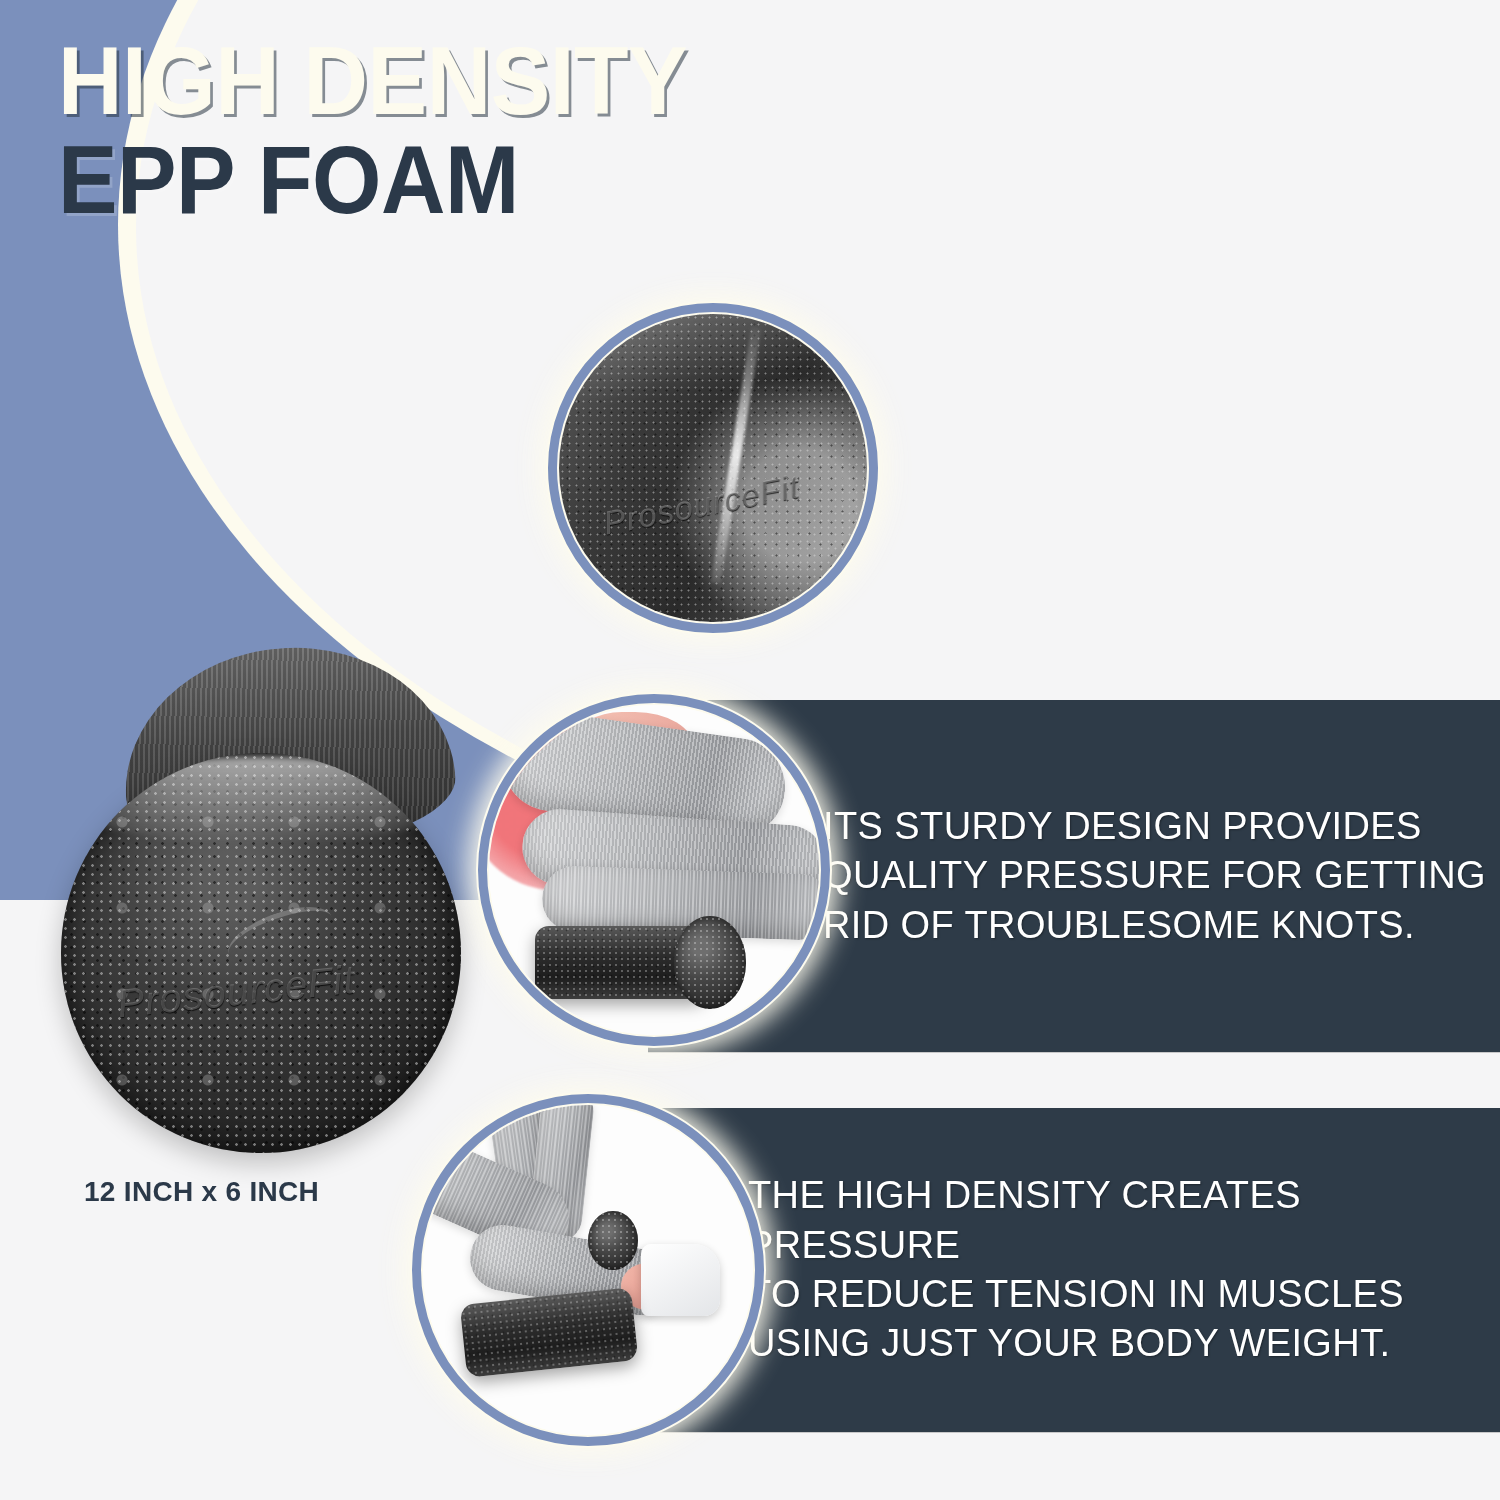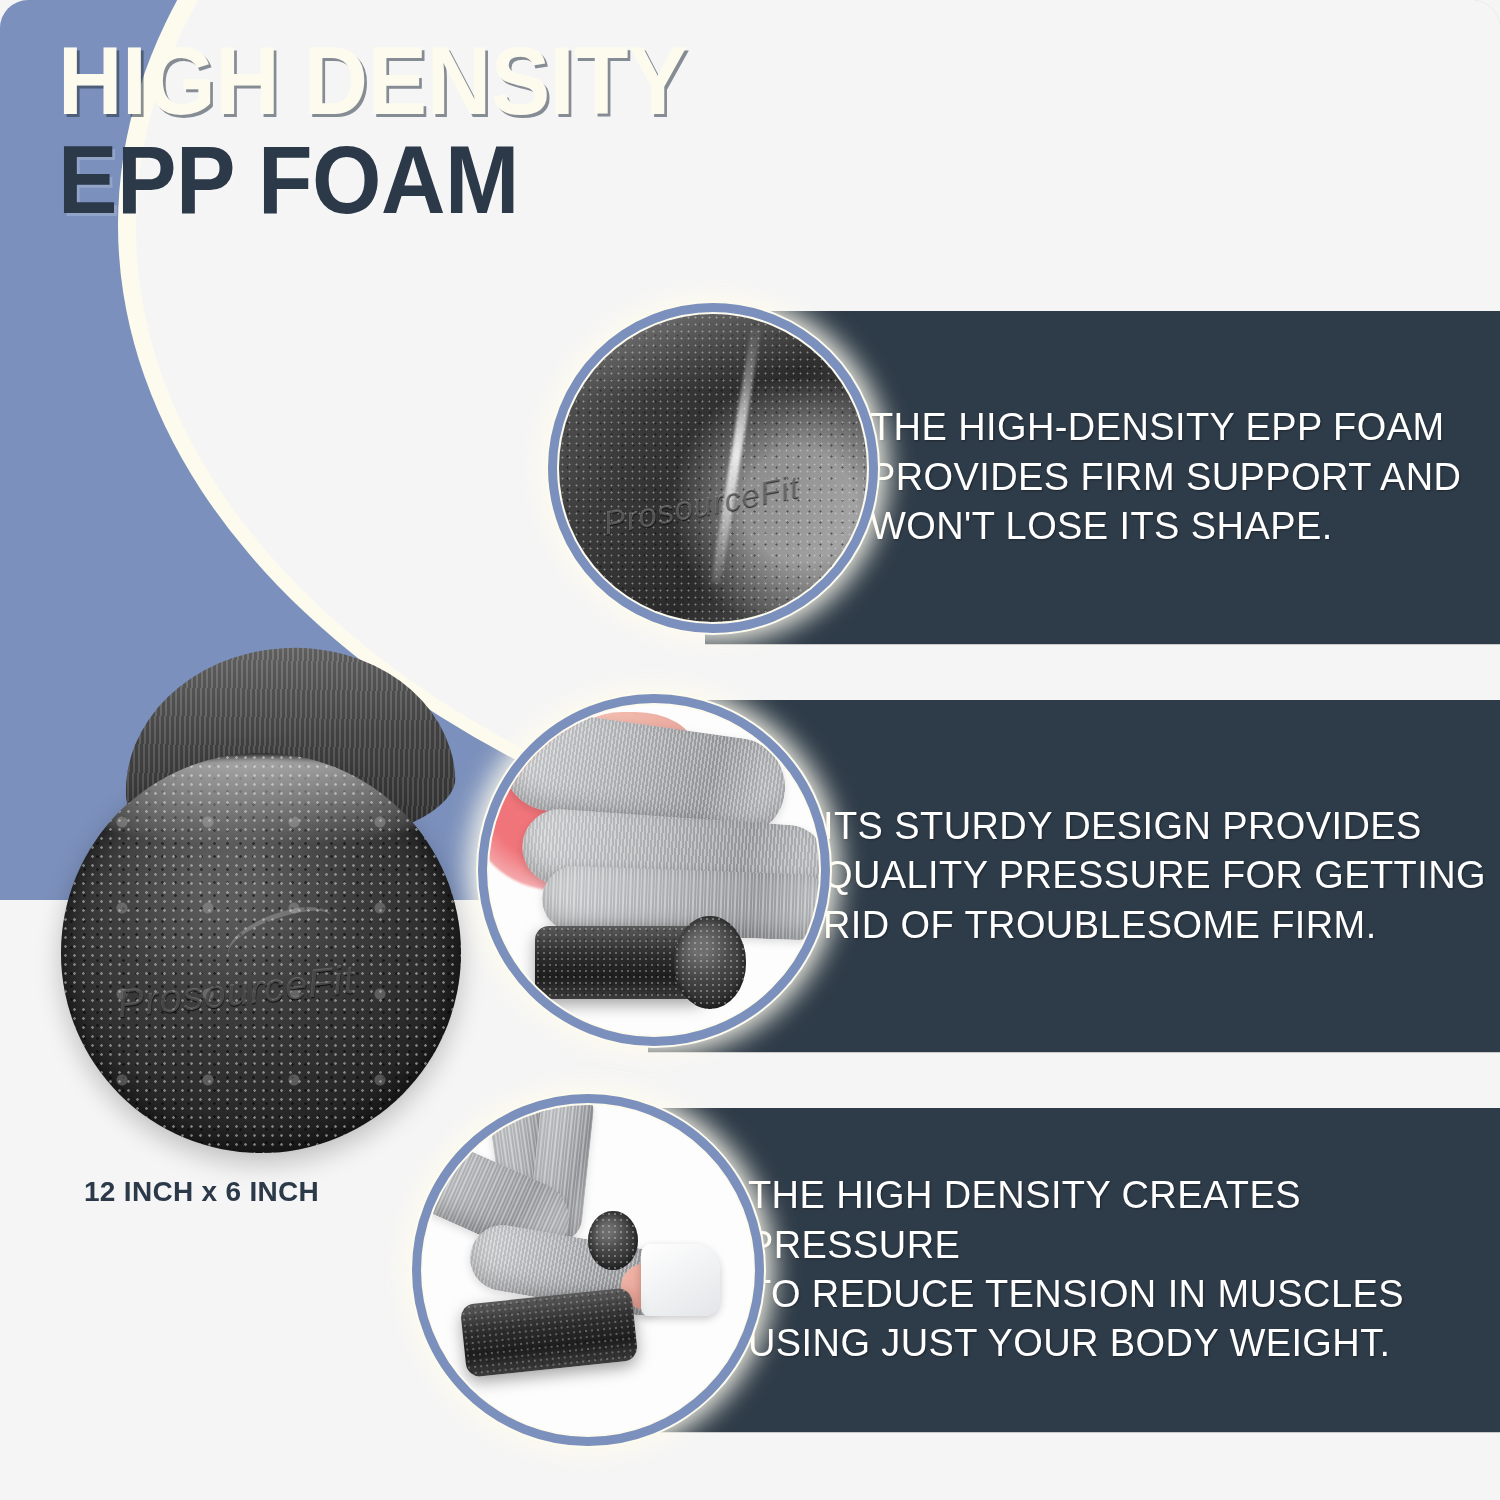--- a/index.html
+++ b/index.html
@@ -8,21 +8,20 @@
     width:1500px; height:1500px;
     background:#f5f5f6;
     font-family:"Liberation Sans", sans-serif;
     overflow:hidden;
   }
   #stage{
     position:relative;
     width:1500px; height:1500px;
     background:#f5f5f6;
     overflow:hidden;
-    border-radius:28px;
   }
 
   
   .blue-wedge{
     position:absolute; left:0; top:0;
     width:1500px; height:900px;
     overflow:hidden;
     z-index:1;
   }
   .blue-fill{
@@ -320,30 +319,25 @@
     <div class="blue-fill"></div>
     <div class="cream-disc"></div>
     <div class="white-disc"></div>
   </div>
 
   <div class="title-block">
     <div class="title-line title-1">HIGH DENSITY</div>
     <div class="title-line title-2">EPP FOAM</div>
   </div>
 
-  <div class="panel panel-1">
-    <div class="panel-text">THE HIGH-DENSITY EPP FOAM
-PROVIDES FIRM SUPPORT AND
-WON'T LOSE ITS SHAPE.</div>
-  </div>
 
   <div class="panel panel-2">
     <div class="panel-text">ITS STURDY DESIGN PROVIDES
 QUALITY PRESSURE FOR GETTING
-RID OF TROUBLESOME FIRM.</div>
+RID OF TROUBLESOME KNOTS.</div>
   </div>
 
   <div class="panel panel-3">
     <div class="panel-text">THE HIGH DENSITY CREATES PRESSURE
 TO REDUCE TENSION IN MUSCLES
 USING JUST YOUR BODY WEIGHT.</div>
   </div>
 
   <div class="badge badge-1">
     <div class="badge-inner">

